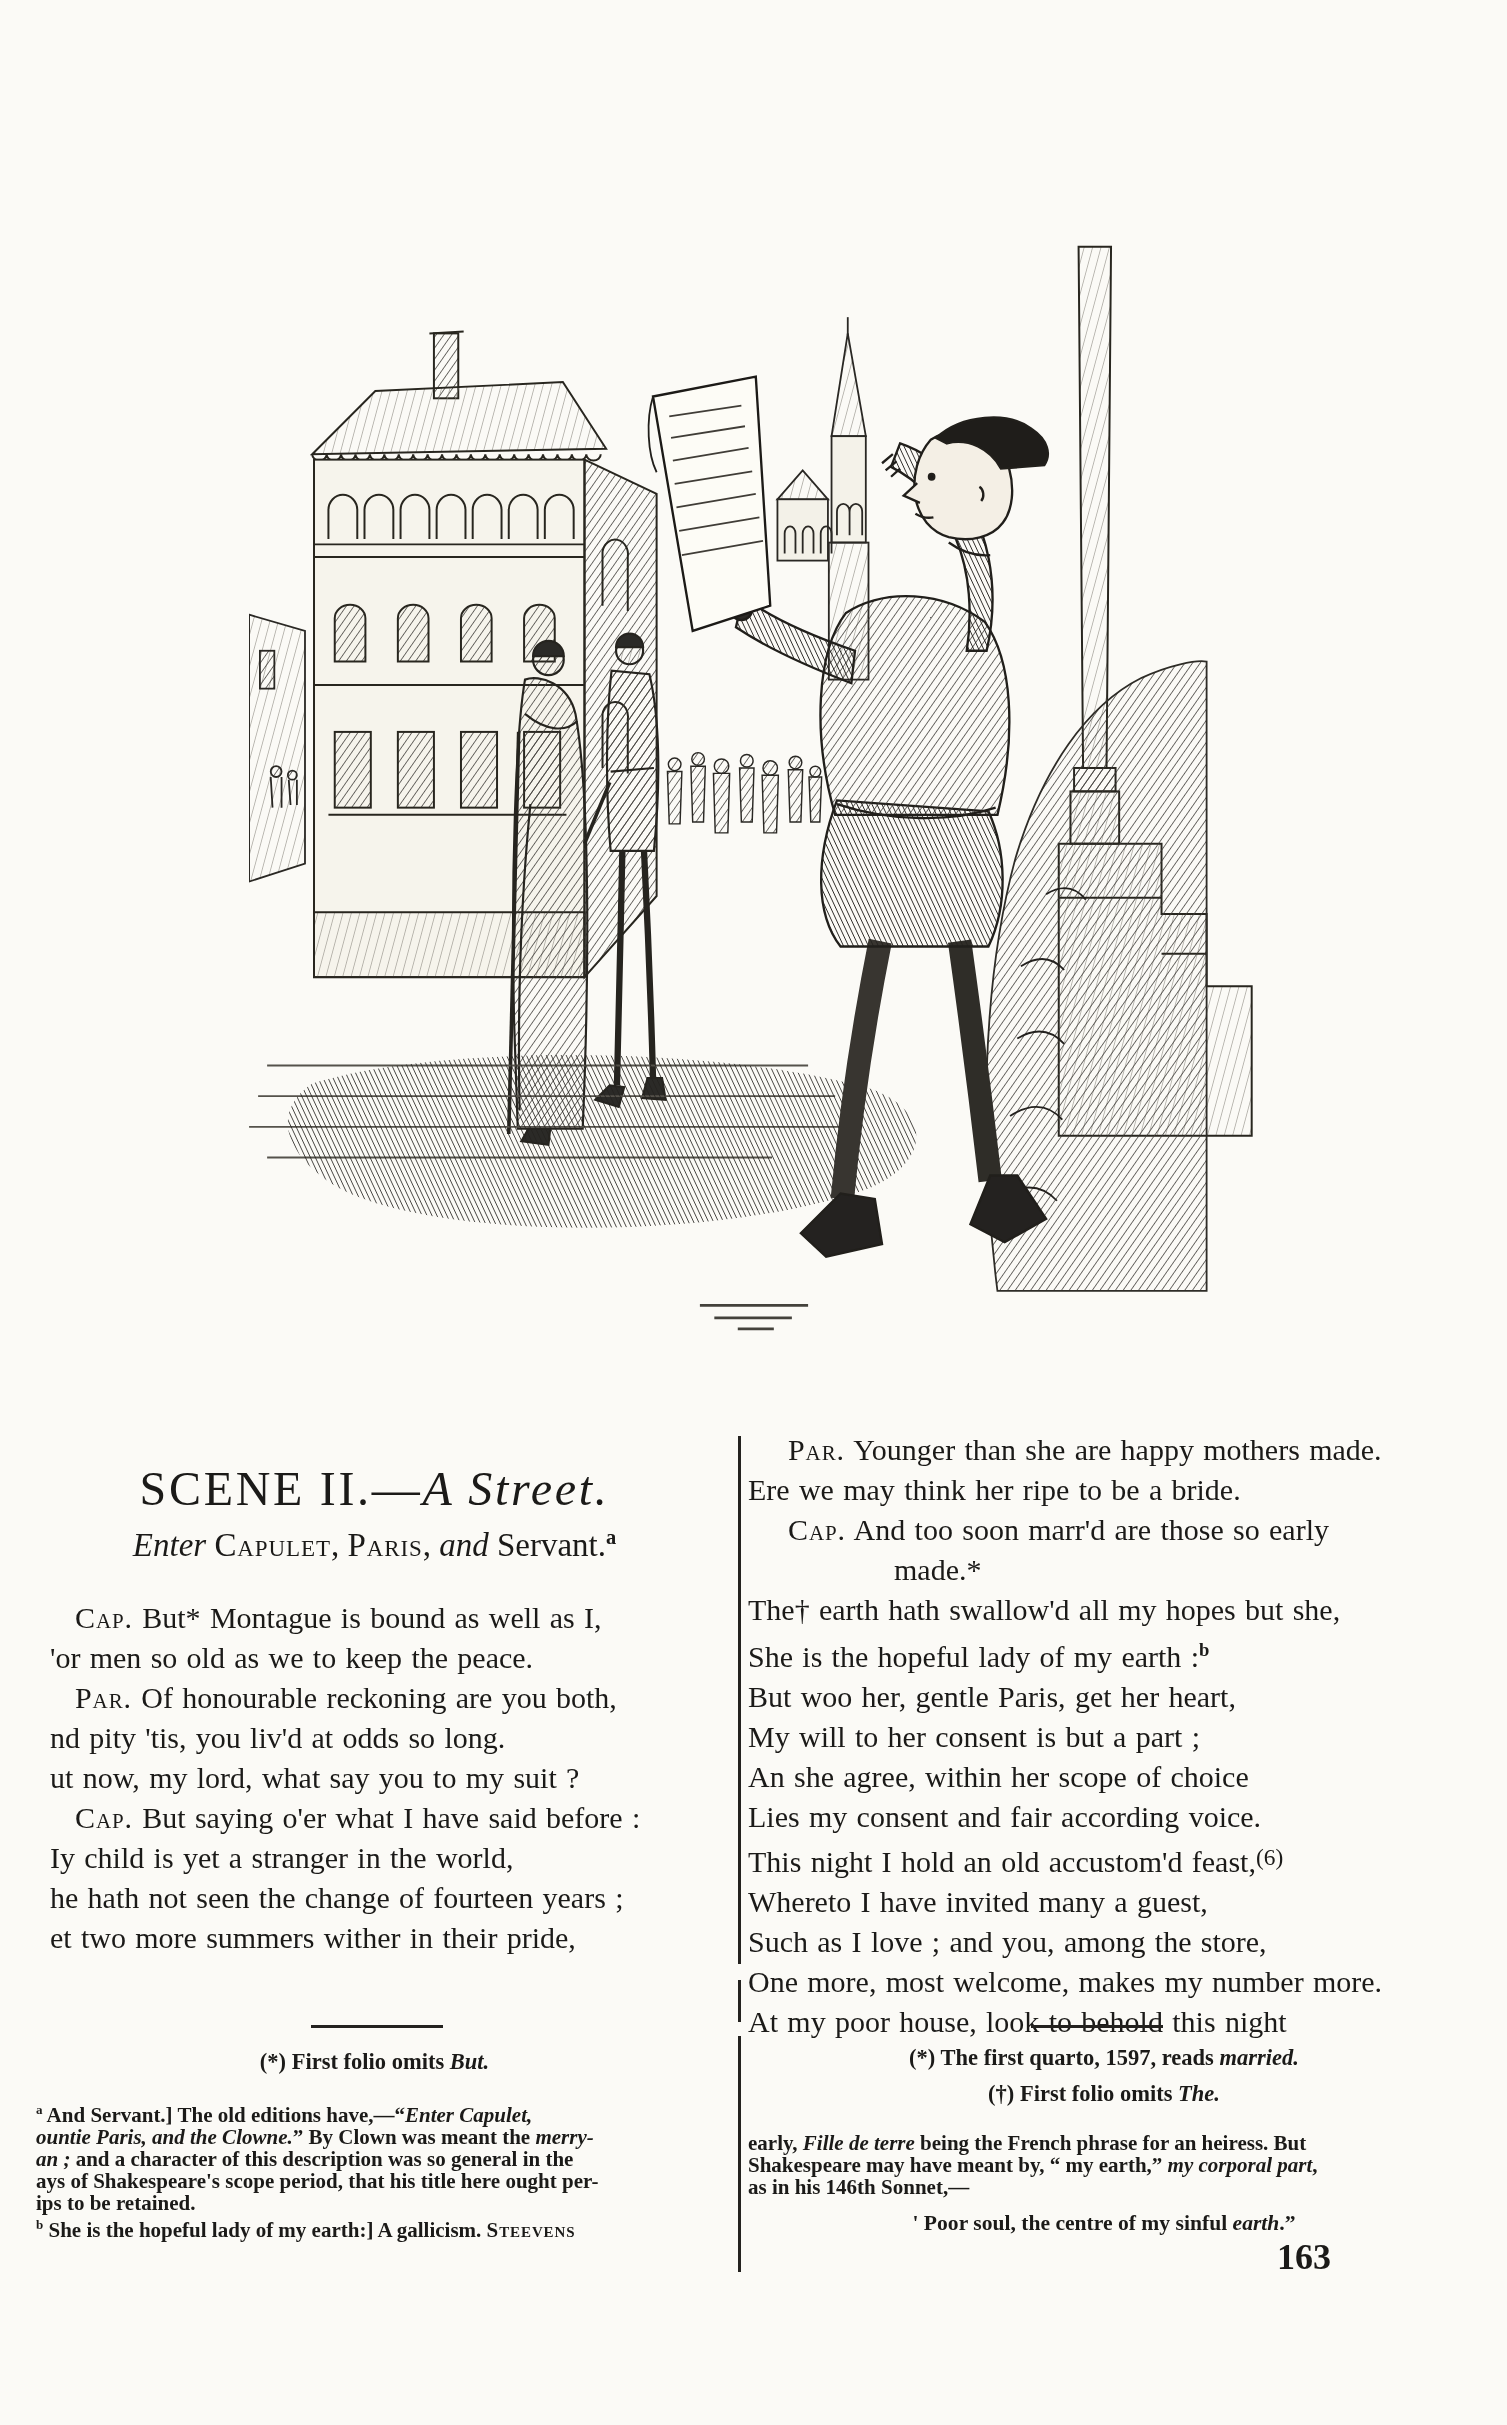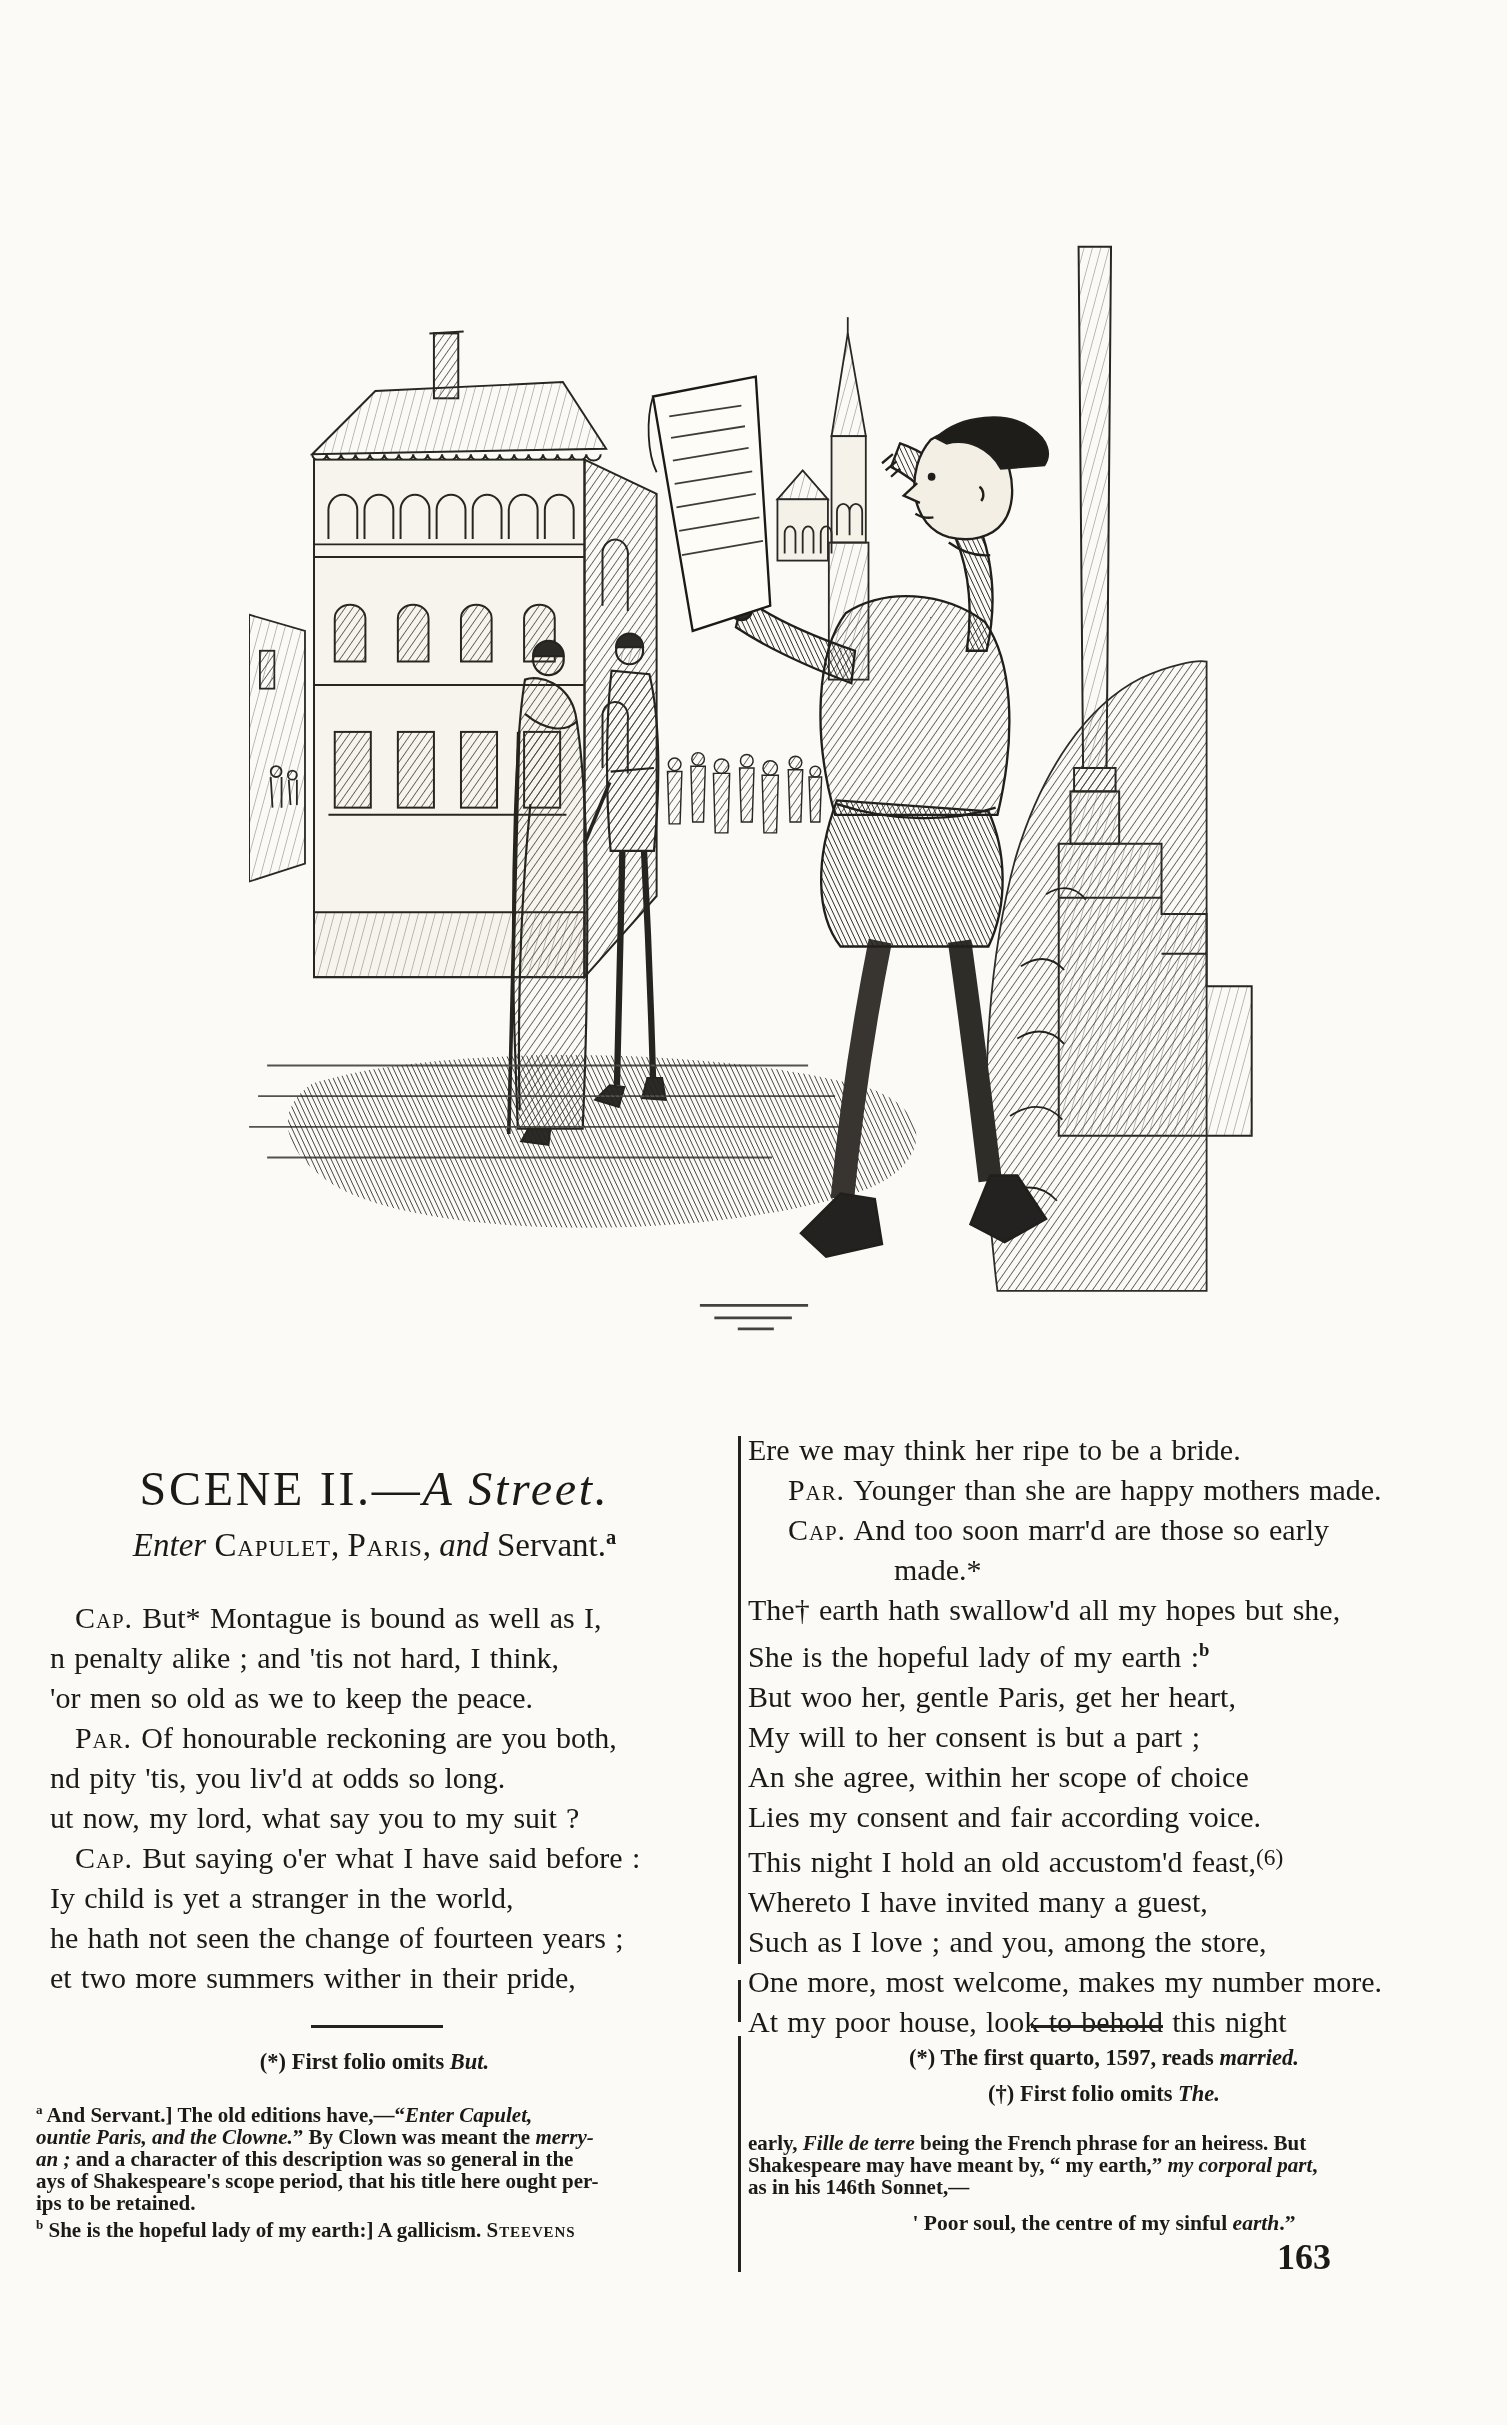--- a/index.html
+++ b/index.html
@@ -213,33 +213,32 @@
 
 <div class="abs scene-heading"><span>SCENE II.—</span><span class="i">A Street.</span></div>
 <div class="abs stage-dir"><span class="i">Enter </span><span class="sc">Capulet</span><span>, </span><span class="sc">Paris</span><span>, </span><span class="i">and </span><span>Servant.</span><span class="u">a</span></div>
 
 <div class="abs divider div-a"></div>
 <div class="abs divider div-b"></div>
 <div class="abs divider div-c"></div>
 
 <div class="abs verse left-verse">
     <div class="vline" style="padding-left: 25px;"><span class="sc">Cap.</span><span>  But* Montague is bound as well as I,</span></div>
-    <div class="vline"><span>n penalty alike ;  and 'tis not hard, I think,</span></div>
     <div class="vline"><span>'or men so old as we to keep the peace.</span></div>
     <div class="vline" style="padding-left: 25px;"><span class="sc">Par.</span><span>  Of honourable reckoning are you both,</span></div>
     <div class="vline"><span>nd pity 'tis, you liv'd at odds so long.</span></div>
     <div class="vline"><span>ut now, my lord, what say you to my suit ?</span></div>
     <div class="vline" style="padding-left: 25px;"><span class="sc">Cap.</span><span>  But saying o'er what I have said before :</span></div>
     <div class="vline"><span>Iy child is yet a stranger in the world,</span></div>
     <div class="vline"><span>he hath not seen the change of fourteen years ;</span></div>
     <div class="vline"><span>et two more summers wither in their pride,</span></div>
   </div>
 <div class="abs verse right-verse">
+    <div class="vline" style="padding-left: 40px;"><span class="sc">Par.</span><span> Younger than she are happy mothers made.</span></div>
     <div class="vline"><span>Ere we may think her ripe to be a bride.</span></div>
-    <div class="vline" style="padding-left: 40px;"><span class="sc">Par.</span><span> Younger than she are happy mothers made.</span></div>
     <div class="vline" style="padding-left: 40px;"><span class="sc">Cap.</span><span>  And too soon marr'd are those so early</span></div>
     <div class="vline" style="padding-left: 146px;"><span>made.*</span></div>
     <div class="vline"><span>The† earth hath swallow'd all my hopes but she,</span></div>
     <div class="vline"><span>She is the hopeful lady of my earth :</span><span class="u">b</span></div>
     <div class="vline"><span>But woo her, gentle Paris, get her heart,</span></div>
     <div class="vline"><span>My will to her consent is but a part ;</span></div>
     <div class="vline"><span>An she agree, within her scope of choice</span></div>
     <div class="vline"><span>Lies my consent and fair according voice.</span></div>
     <div class="vline"><span>This night I hold an old accustom'd feast,</span><span class="n6">(6)</span></div>
     <div class="vline"><span>Whereto I have invited many a guest,</span></div>

